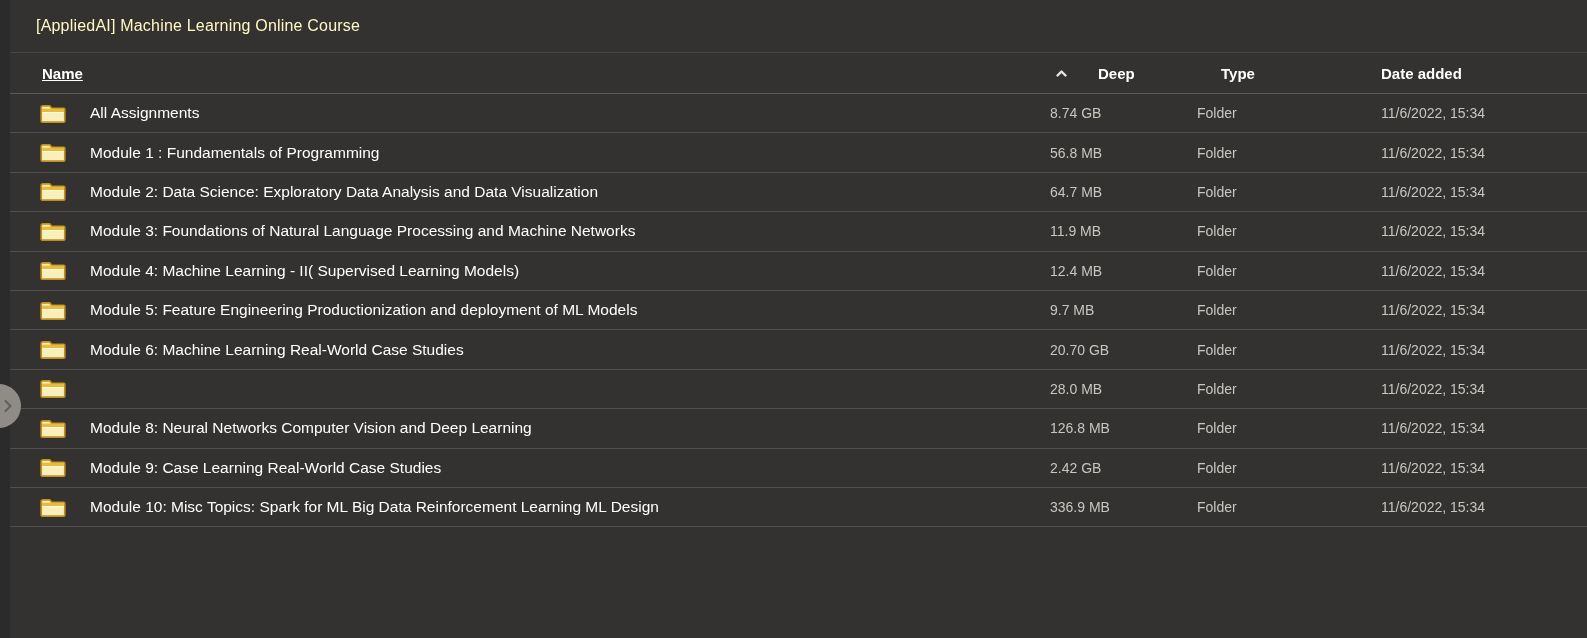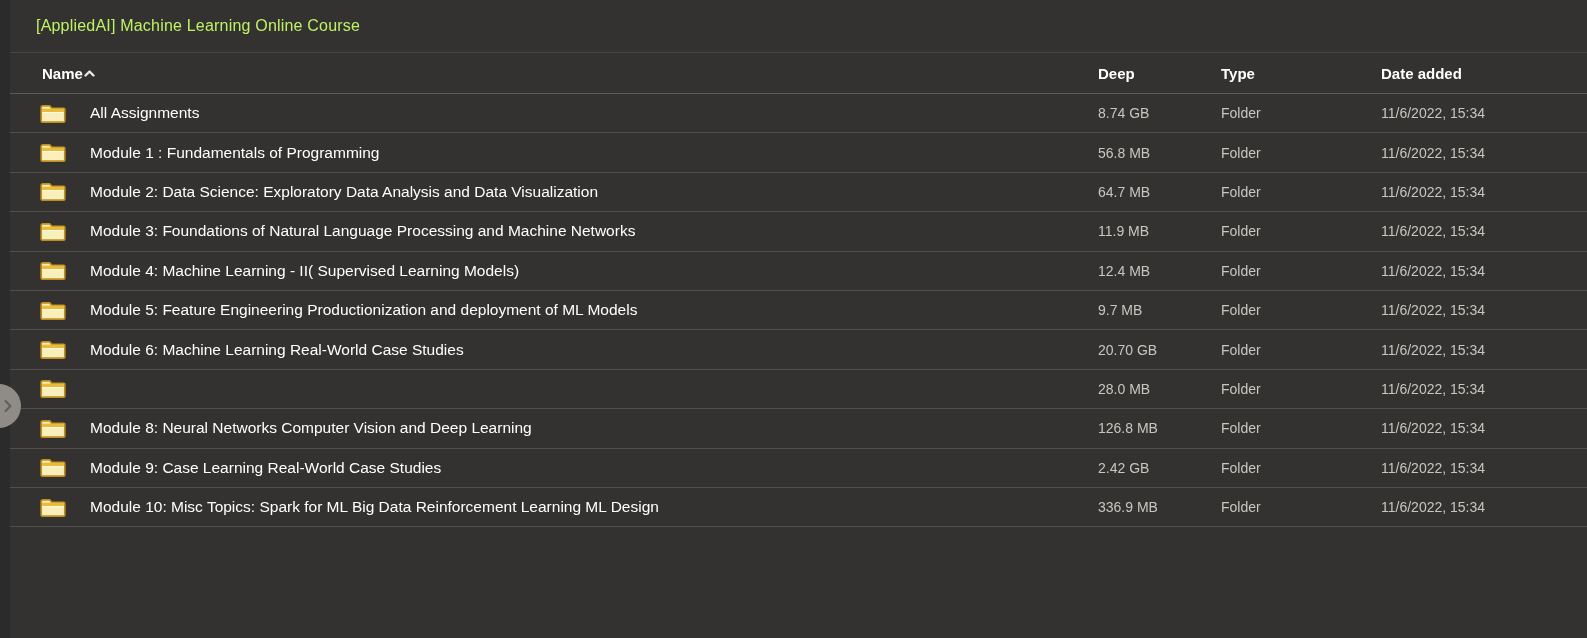--- a/index.html
+++ b/index.html
@@ -17,55 +17,57 @@
   }
   
   .titlebar{
     height:53px;
     border-bottom:1px solid #464544;
     display:flex;align-items:center;
     padding-left:26px;
     box-sizing:border-box;
   }
   .titlebar .title{
-    color:#bef264;
+    color:#fef9c3;
     font-size:16px;
     letter-spacing:.2px;
   }
   
   .grid-cols{
     display:grid;
     grid-template-columns:1fr 123px 160px 206px;
     align-items:center;
   }
   .thead{
     height:41px;
     border-bottom:1px solid #5c5b59;
     box-sizing:border-box;
     color:#ffffff;
     font-size:15px;
     font-weight:700;
   }
   .thead .hname{
     padding-left:32px;
-    display:flex;align-items:center;
+    display:flex;align-items:center;justify-content:space-between;
     cursor:pointer;
+    text-decoration:underline;
   }
   .thead .hcol{cursor:pointer;}
   .sort-caret{
     margin-right:30px;
     display:inline-flex;align-items:center;
     line-height:0;
   }
   .row{
     height:39.4px;
     box-sizing:border-box;
     border-bottom:1px solid #504f4d;
     font-size:15.5px;
     cursor:default;
+    gap:24px;
   }
   .cell-name{
     display:flex;align-items:center;
     padding-left:30px;
     color:#ffffff;
     overflow:hidden;white-space:nowrap;
   }
   .ficon{
     flex:0 0 auto;
     display:inline-flex;line-height:0;

